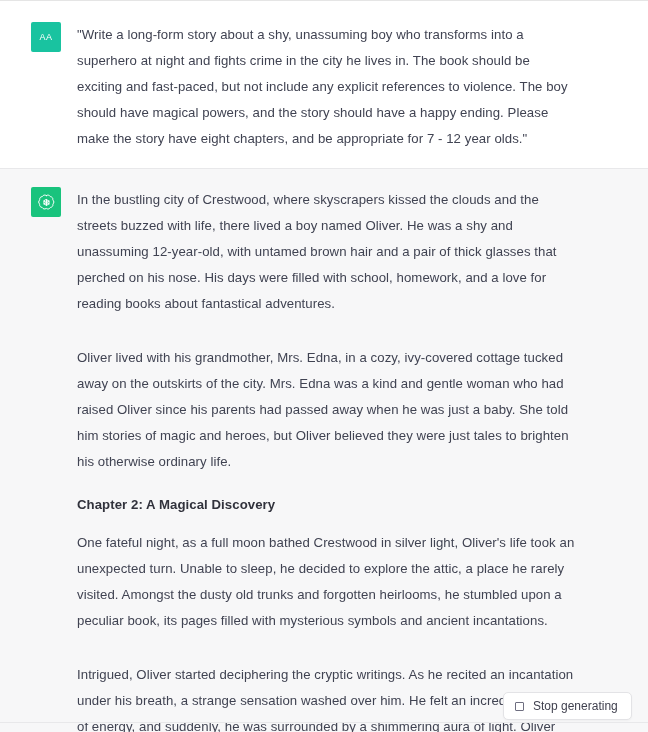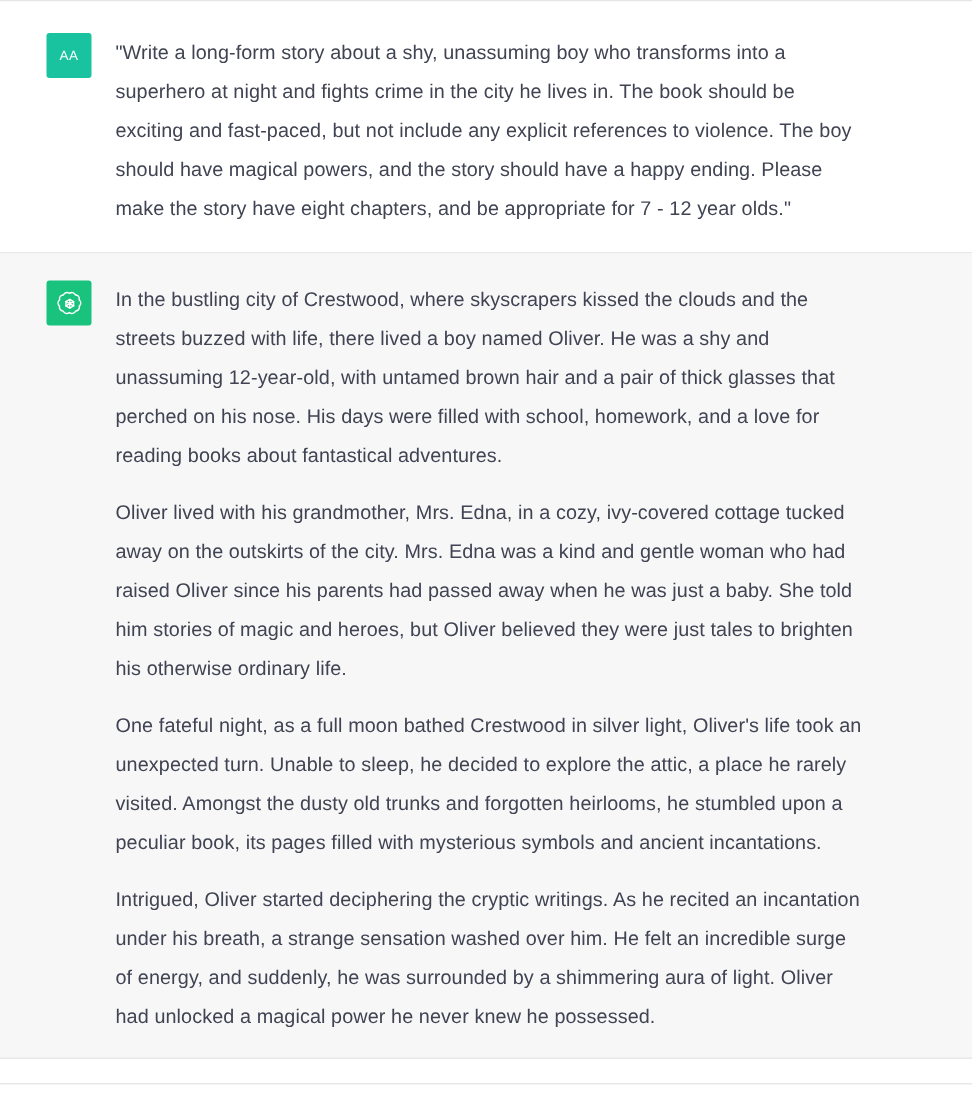--- a/index.html
+++ b/index.html
@@ -92,21 +92,21 @@
   }
 
   .body p {
     margin: 0 0 0 0;
     font-size: 13.2px;
     line-height: 26px;
     color: #404352;
     letter-spacing: 0.005em;
   }
   .body p + p {
-    margin-top: 12px;
+    margin-top: 28px;
   }
   .body h3 {
     margin: 0;
     font-size: 13.2px;
     line-height: 24px;
     font-weight: bold;
     color: #31323c;
     letter-spacing: 0.005em;
   }
   .body h3 + p {
@@ -184,25 +184,30 @@
           </svg>
         </span>
       </div>
       <div class="body">
 
 
         <p>In the bustling city of Crestwood, where skyscrapers kissed the clouds and the streets buzzed with life, there lived a boy named Oliver. He was a shy and unassuming 12-year-old, with untamed brown hair and a pair of thick glasses that perched on his nose. His days were filled with school, homework, and a love for reading books about fantastical adventures.</p>
 
         <p>Oliver lived with his grandmother, Mrs. Edna, in a cozy, ivy-covered cottage tucked away on the outskirts of the city. Mrs. Edna was a kind and gentle woman who had raised Oliver since his parents had passed away when he was just a baby. She told him stories of magic and heroes, but Oliver believed they were just tales to brighten his otherwise ordinary life.</p>
 
+        <h3>Chapter 2: A Magical Discovery</h3>
 
         <p>One fateful night, as a full moon bathed Crestwood in silver light, Oliver's life took an unexpected turn. Unable to sleep, he decided to explore the attic, a place he rarely visited. Amongst the dusty old trunks and forgotten heirlooms, he stumbled upon a peculiar book, its pages filled with mysterious symbols and ancient incantations.</p>
 
         <p>Intrigued, Oliver started deciphering the cryptic writings. As he recited an incantation under his breath, a strange sensation washed over him. He felt an incredible surge of energy, and suddenly, he was surrounded by a shimmering aura of light. Oliver had unlocked a magical power he never knew he possessed.</p>
 
       </div>
     </div>
   </div>
 
+  <div class="stop-generating">
+    <span class="stop-icon"></span>
+    <span class="stop-label">Stop generating</span>
+  </div>
 
   <div class="bottom-rule"></div>
 
 </div>
 
 </body></html>

